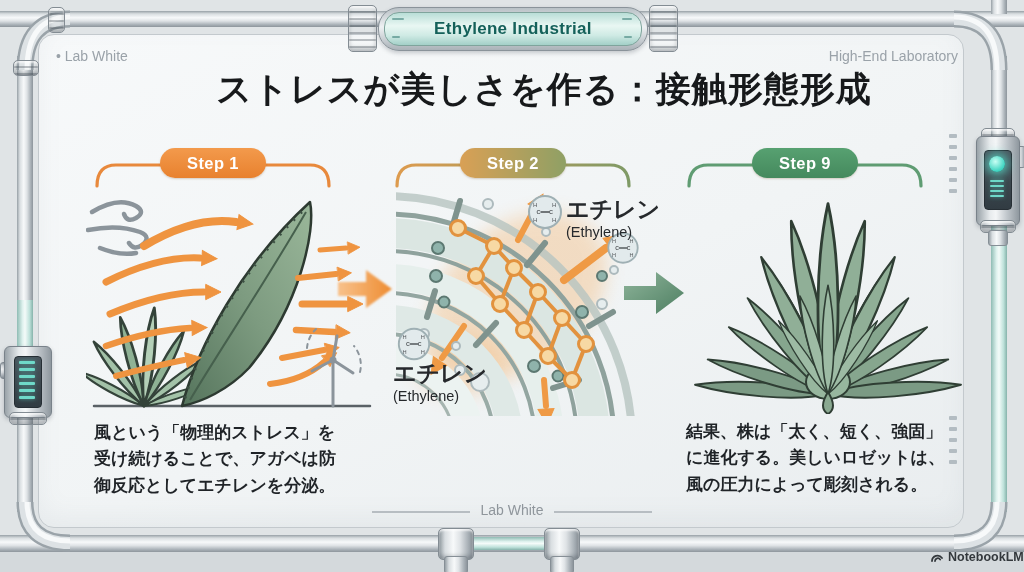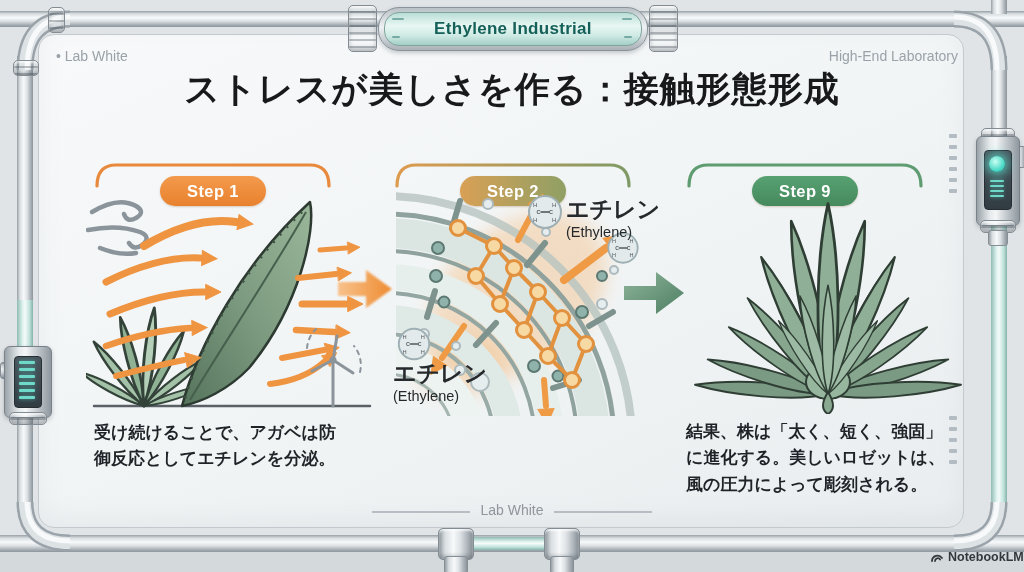--- a/index.html
+++ b/index.html
@@ -32,24 +32,24 @@
     background:linear-gradient(90deg,#9aa3a9,#e6eaec 30%,#f4f6f7 45%,#c3c9ce 70%,#8f989f);
     box-shadow:0 2px 4px rgba(50,60,70,.25);}
   .screen{background:linear-gradient(180deg,#4a565e,#313b42);border-radius:4px;border:1px solid #262e34;}
   .glow-dot{border-radius:50%;background:radial-gradient(circle at 40% 35%,#c8fff4,#43d6c3 65%,#2aa997);
     box-shadow:0 0 10px 3px rgba(90,225,205,.75);}
   .tealbar{background:#6fd9c9;border-radius:1px;box-shadow:0 0 4px rgba(90,220,200,.6);}
   .dash{width:8px;height:4px;background:#b3bcc2;border-radius:1px;position:absolute;}
   
   .toplabel{font-size:14px;color:#9aa2a9;}
   .title{left:40px;top:66px;width:944px;text-align:center;font-size:35px;font-weight:800;
-    color:#17191b;letter-spacing:1px;}
+    color:#17191b;letter-spacing:1px;padding-left:32px;}
   .pill{top:148px;width:106px;height:30px;border-radius:16px;color:#fff;font-weight:bold;
     font-size:16.5px;display:flex;align-items:center;justify-content:center;letter-spacing:.4px;
-    box-shadow:0 1px 2px rgba(120,80,30,.25);margin-top:28px;}
+    box-shadow:0 1px 2px rgba(120,80,30,.25);}
   .pill.s1{background:linear-gradient(180deg,#f39a4c,#e8812e);}
   .pill.s2{background:linear-gradient(90deg,#d9a055,#8fa065);}
   .pill.s3{background:linear-gradient(180deg,#57a171,#45895d);}
   .caption{font-size:17px;font-weight:700;line-height:1.55;color:#1f2327;}
   .eth{font-weight:800;color:#26292c;line-height:1.2;}
   .eth .jp{font-size:23px;} .eth .en{font-size:14.5px;font-weight:400;}
   .footline{height:1.5px;background:#b7bdc2;top:511px;}
   .footlabel{top:502px;font-size:14px;color:#8f969c;}
   .brand{left:930px;top:548px;height:18px;display:flex;align-items:center;gap:4px;
     font-size:12.5px;font-weight:700;color:#33383c;z-index:9;}
@@ -324,20 +324,21 @@
         <use href="#lf3" transform="translate(140,208) rotate(34) scale(0.65)"></use>
         <use href="#lf3" transform="translate(140,208) rotate(-16) scale(0.75)"></use>
         <use href="#lf3" transform="translate(140,208) rotate(16) scale(0.75)"></use>
         <use href="#lf3" transform="translate(140,208) rotate(0) scale(0.8)"></use>
       </g>
       <path d="M140,206 q-10,16 0,22 q10,-6 0,-22" fill="#8aa991"></path>
     </g>
   </svg>
 
   <div class="abs caption" style="left:94px;top:420px;width:292px;">
+    <div>風という「物理的ストレス」を</div>
     <div>受け続けることで、アガベは防</div>
     <div>御反応としてエチレンを分泌。</div>
   </div>
   <div class="abs caption" style="left:686px;top:420px;width:292px;font-family:Liberation Mono, monospace;">
     <div>結果、株は「太く、短く、強固」</div>
     <div>に進化する。美しいロゼットは、</div>
     <div>風の圧力によって彫刻される。</div>
   </div>
 
   <div class="abs footline" style="left:372px;width:98px;"></div>

